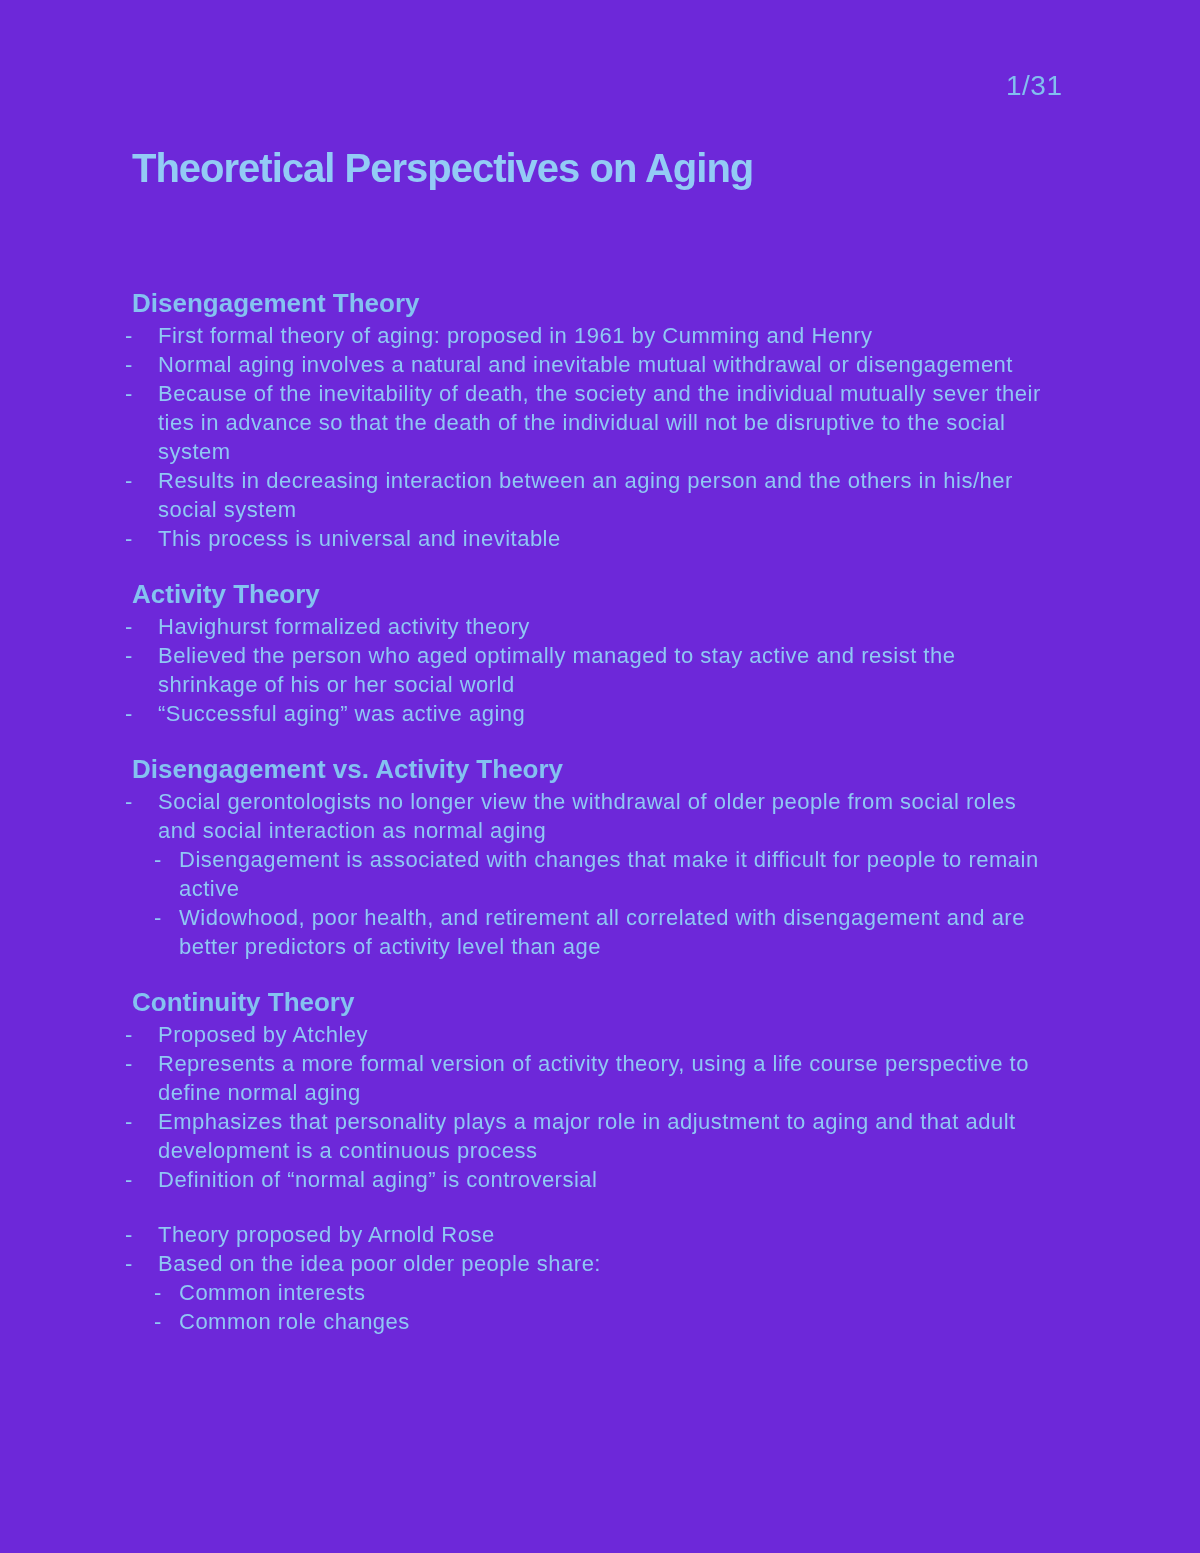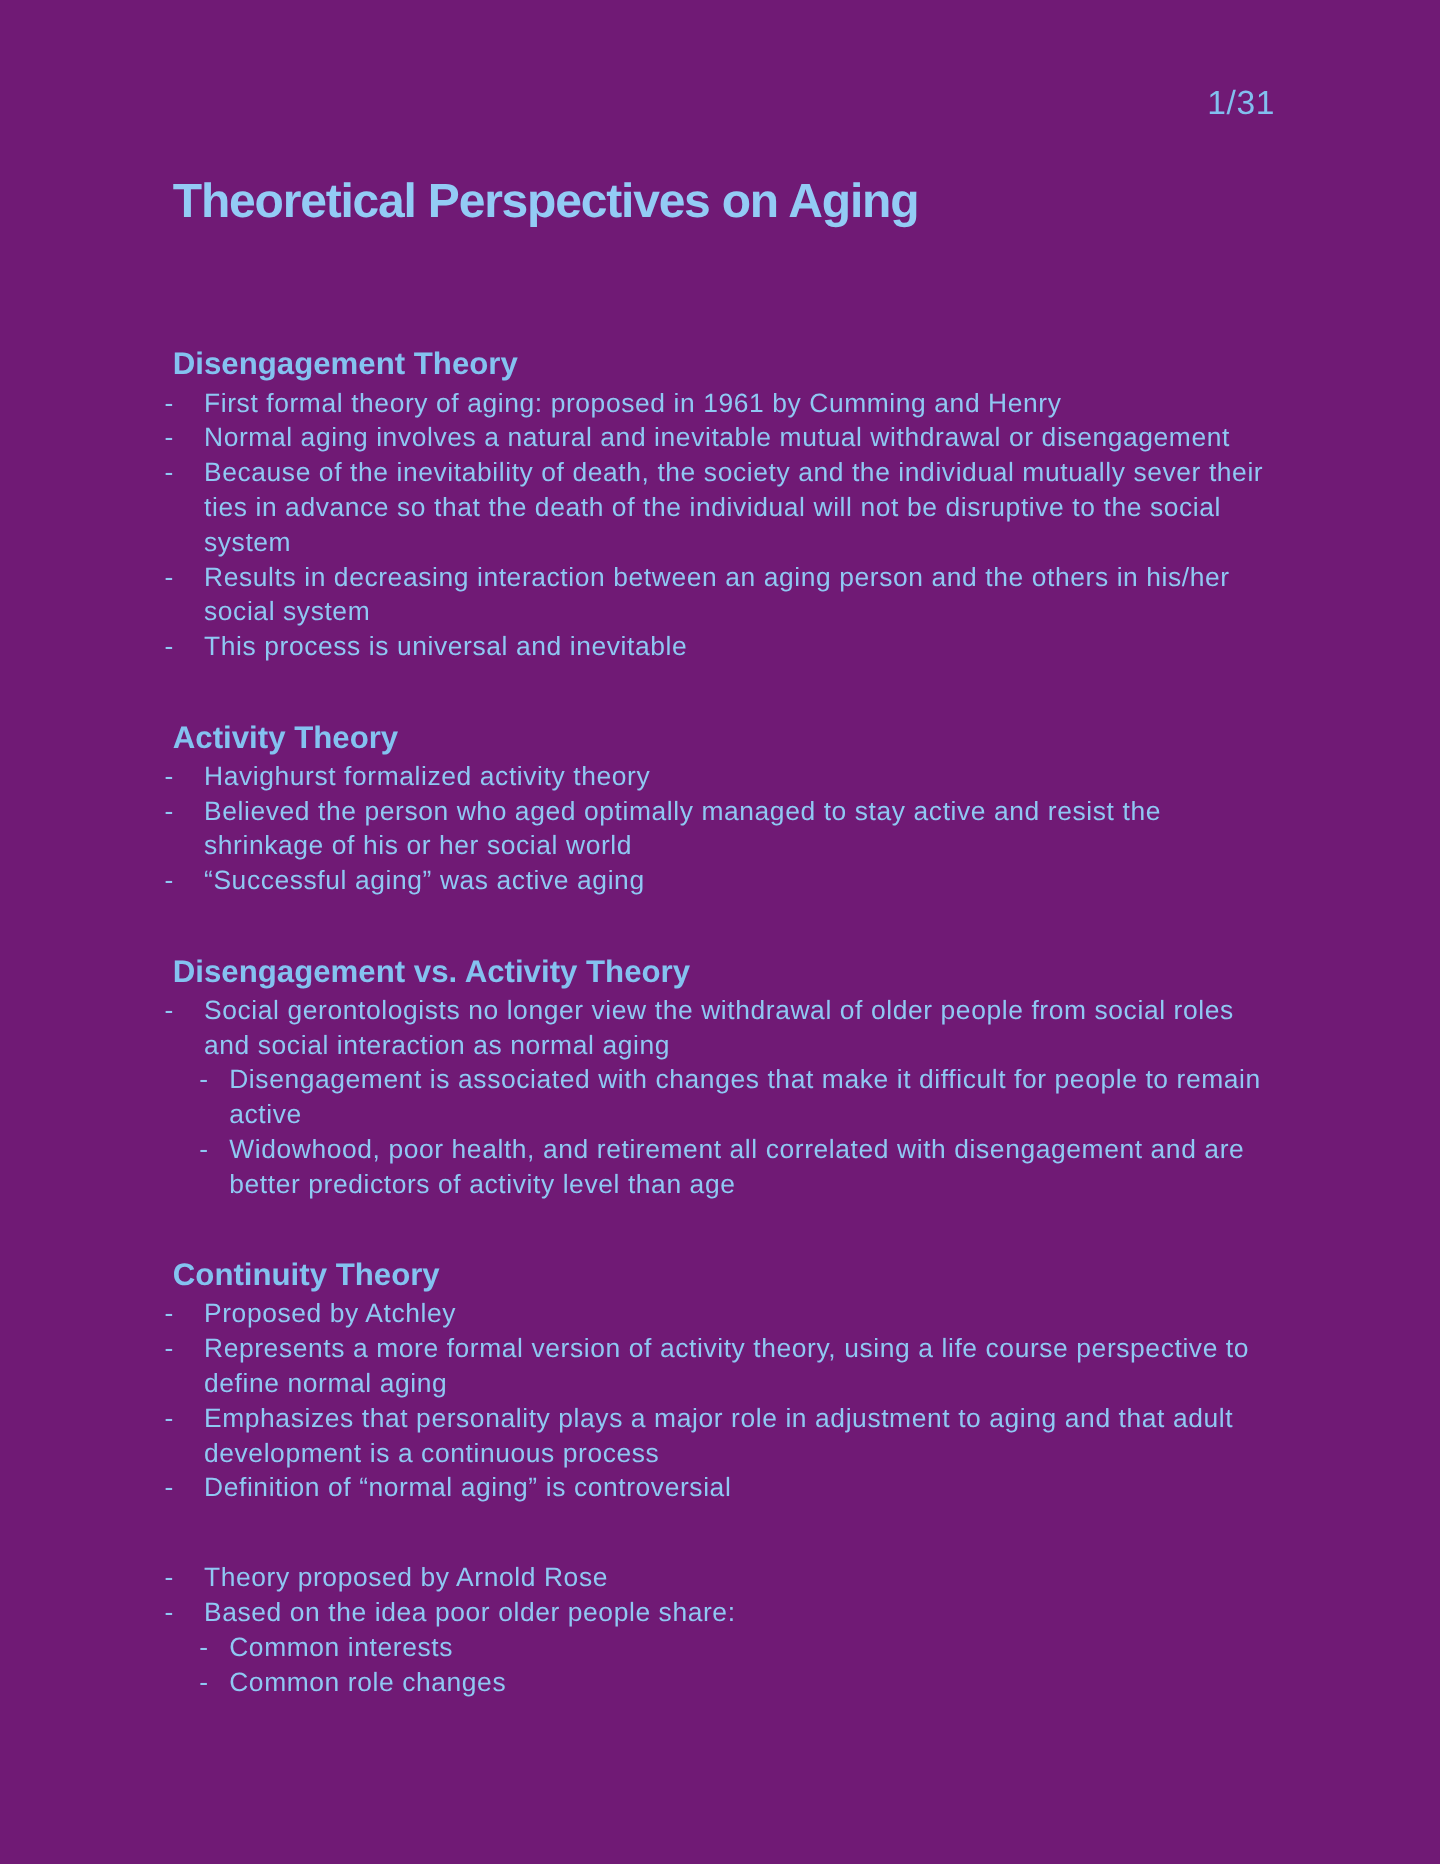--- a/index.html
+++ b/index.html
@@ -1,46 +1,46 @@
 <!DOCTYPE html>
 <html style="--title-color: #93cbf5; --heading-color: #84c2f0; --body-color: #8fc8f3; --pagenum-color: #82bfef;"><head>
 <meta charset="utf-8">
 <style>
   html, body { margin: 0; padding: 0; background: #ffffff; }
   .page {
     position: relative;
     width: 1200px;
     height: 1553px;
-    background: #701a75;
+    background: #6d28d9;
     overflow: hidden;
     font-family: "Liberation Sans", sans-serif;
   }
   .page-number {
     position: absolute;
     top: 70px;
     left: 1006px;
     font-size: 28px;
     letter-spacing: 0.5px;
     color: var(--pagenum-color, #82bfef);
   }
   .content {
     position: absolute;
-    left: 144px;
+    left: 132px;
     top: 146px;
     width: 910px;
   }
   .doc-title {
     margin: 0;
     font-size: 40px;
     line-height: 44px;
     font-weight: bold;
     letter-spacing: -1px;
     color: var(--title-color, #93cbf5);
   }
-  .section { margin-top: 46px; }
+  .section { margin-top: 26px; }
   .section:first-child { margin-top: 98px; }
   .section-heading {
     margin: 0 0 3px 0;
     font-size: 26px;
     line-height: 30px;
     font-weight: bold;
     letter-spacing: 0;
     color: var(--heading-color, #84c2f0);
   }
   .bullet {

